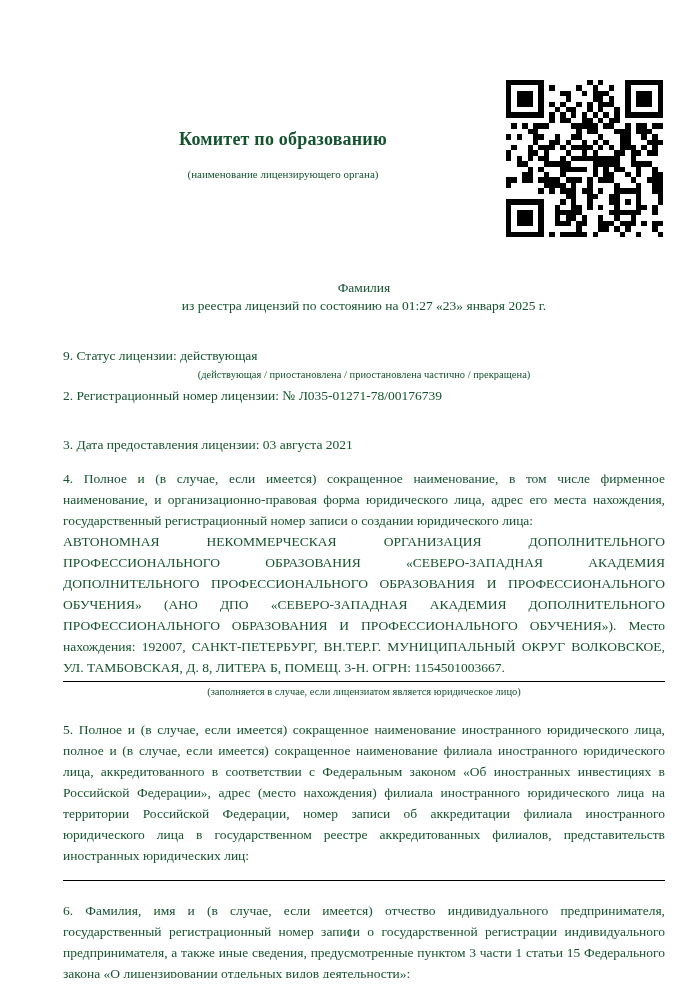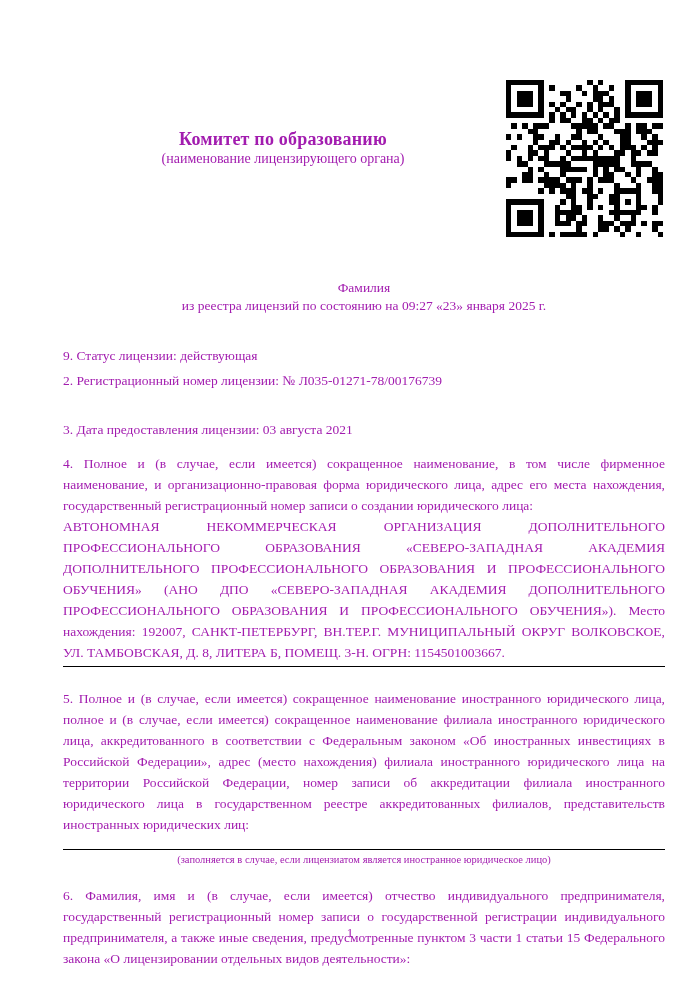--- a/index.html
+++ b/index.html
@@ -1,24 +1,24 @@
 <!DOCTYPE html>
 <html><head>
 <meta charset="utf-8">
 <style>
   html,body{margin:0;padding:0;background:#ffffff;}
   .page{
     width:700px;height:978px;position:relative;background:#ffffff;
-    font-family:"Liberation Serif","DejaVu Serif",serif;color:#a21caf;
+    font-family:"Liberation Serif","DejaVu Serif",serif;color:#14532d;
     overflow:hidden;
     text-decoration:underline;
   }
   .org-block{position:absolute;top:129px;left:63px;width:440px;text-align:center;}
   .org-name{font-size:18px;font-weight:bold;letter-spacing:.2px;}
-  .org-caption{font-size:14px;margin-top:1px;}
+  .org-caption{font-size:11px;margin-top:18px;}
   .qr{position:absolute;top:80px;right:37px;width:157px;height:157px;}
   .qr svg{width:100%;height:100%;shape-rendering:crispEdges;fill:#000;}
   .content{position:absolute;top:279px;left:63px;width:602px;font-size:13.5px;line-height:21px;}
   .doc-title{text-align:center;line-height:17.5px;}
   .field-status{margin-top:31px;}
   .inline-caption{font-size:10.5px;line-height:13px;text-align:center;margin-top:2px;}
   .field-regnum{margin-top:4px;}
   .field-date{margin-top:28px;}
   .para{margin-top:13px;text-align:justify;}
   .para-value{text-align:justify;}
@@ -440,41 +440,42 @@
         <rect x="21" y="28" width="1" height="1"></rect>
         <rect x="24" y="28" width="1" height="1"></rect>
         <rect x="28" y="28" width="1" height="1"></rect>
       </svg>
   </div>
 
   <div class="content">
 
     <div class="doc-title">
       <div>Фамилия</div>
-      <div>из реестра лицензий по состоянию на 09:27 «23» января 2025 г.</div>
+      <div>из реестра лицензий по состоянию на 01:27 «23» января 2025 г.</div>
     </div>
 
     <div class="field-status">
       <div>9. Статус лицензии: действующая</div>
+      <div class="inline-caption">(действующая / приостановлена / приостановлена частично / прекращена)</div>
     </div>
 
     <div class="field-regnum">2. Регистрационный номер лицензии: № Л035-01271-78/00176739</div>
 
     <div class="field-date">3. Дата предоставления лицензии: 03 августа 2021</div>
 
     <div>
       <div class="para">4. Полное и (в случае, если имеется) сокращенное наименование, в том числе фирменное наименование, и организационно-правовая форма юридического лица, адрес его места нахождения, государственный регистрационный номер записи о создании юридического лица:</div>
       <div class="para-value">АВТОНОМНАЯ НЕКОММЕРЧЕСКАЯ ОРГАНИЗАЦИЯ ДОПОЛНИТЕЛЬНОГО ПРОФЕССИОНАЛЬНОГО ОБРАЗОВАНИЯ «СЕВЕРО-ЗАПАДНАЯ АКАДЕМИЯ ДОПОЛНИТЕЛЬНОГО ПРОФЕССИОНАЛЬНОГО ОБРАЗОВАНИЯ И ПРОФЕССИОНАЛЬНОГО ОБУЧЕНИЯ» (АНО ДПО «СЕВЕРО-ЗАПАДНАЯ АКАДЕМИЯ ДОПОЛНИТЕЛЬНОГО ПРОФЕССИОНАЛЬНОГО ОБРАЗОВАНИЯ И ПРОФЕССИОНАЛЬНОГО ОБУЧЕНИЯ»). Место нахождения: 192007, САНКТ-ПЕТЕРБУРГ, ВН.ТЕР.Г. МУНИЦИПАЛЬНЫЙ ОКРУГ ВОЛКОВСКОЕ, УЛ. ТАМБОВСКАЯ, Д. 8, ЛИТЕРА Б, ПОМЕЩ. 3-Н. ОГРН: 1154501003667.</div>
       <hr class="rule">
+      <div class="rule-caption">(заполняется в случае, если лицензиатом является юридическое лицо)</div>
     </div>
 
     <div>
       <div class="para gap-5">5. Полное и (в случае, если имеется) сокращенное наименование иностранного юридического лица, полное и (в случае, если имеется) сокращенное наименование филиала иностранного юридического лица, аккредитованного в соответствии с Федеральным законом «Об иностранных инвестициях в Российской Федерации», адрес (место нахождения) филиала иностранного юридического лица на территории Российской Федерации, номер записи об аккредитации филиала иностранного юридического лица в государственном реестре аккредитованных филиалов, представительств иностранных юридических лиц:</div>
       <hr class="rule" style="margin-top:14px;">
-      <div class="rule-caption">(заполняется в случае, если лицензиатом является иностранное юридическое лицо)</div>
     </div>
 
     <div>
       <div class="para gap-6">6. Фамилия, имя и (в случае, если имеется) отчество индивидуального предпринимателя, государственный регистрационный номер записи о государственной регистрации индивидуального предпринимателя, а также иные сведения, предусмотренные пунктом 3 части 1 статьи 15 Федерального закона «О лицензировании отдельных видов деятельности»:</div>
 
     </div>
 
   </div>
 
   <div class="page-num">1</div>

